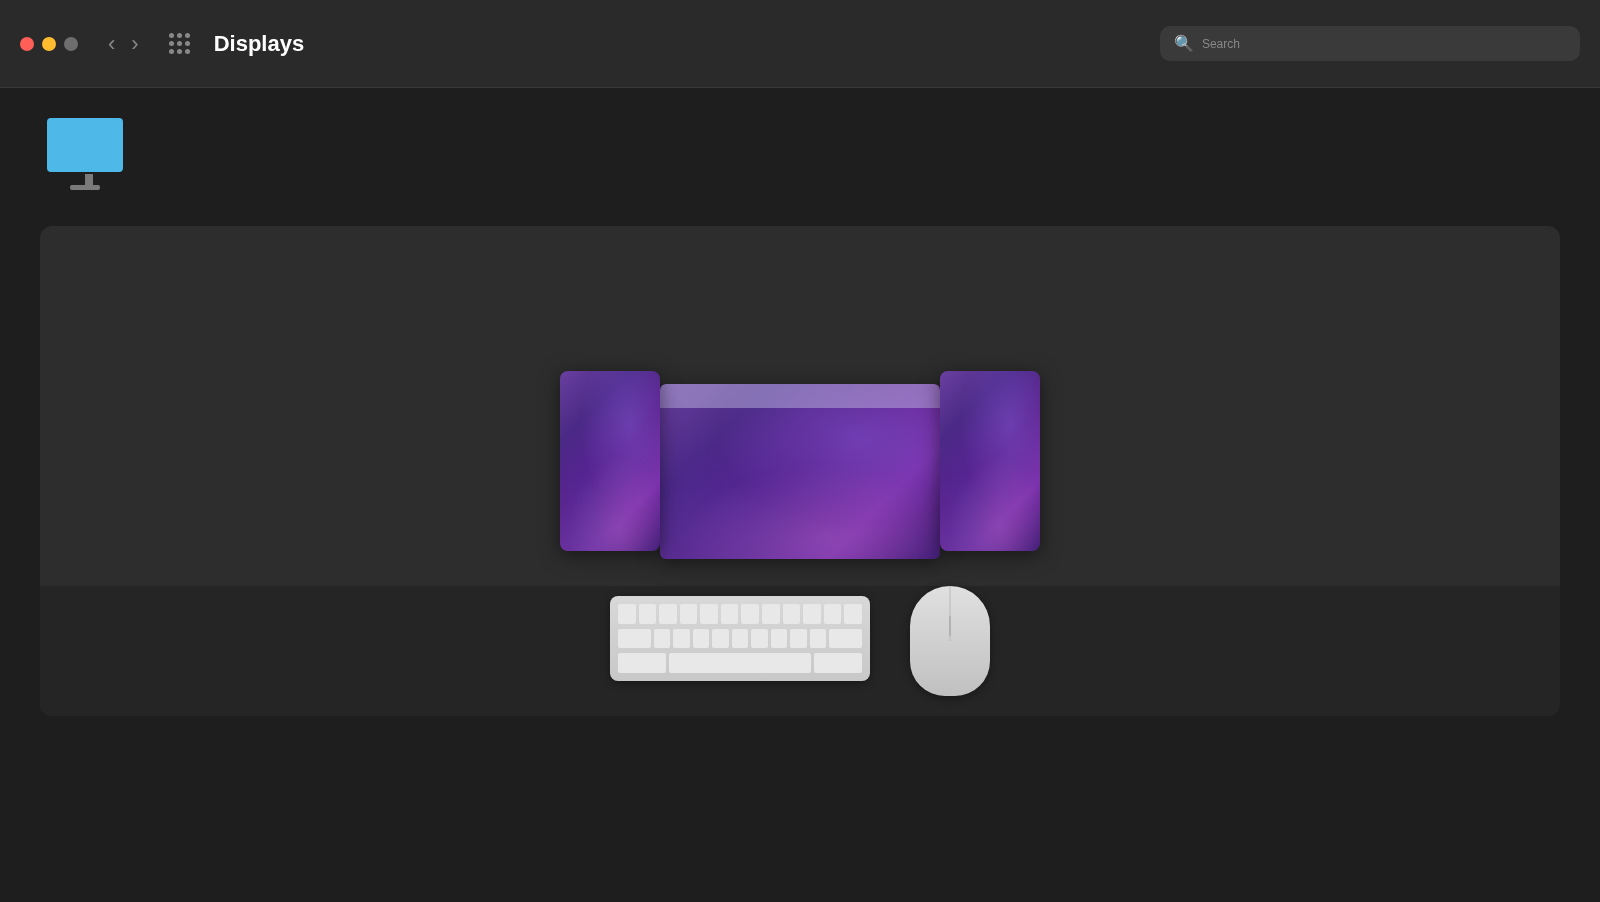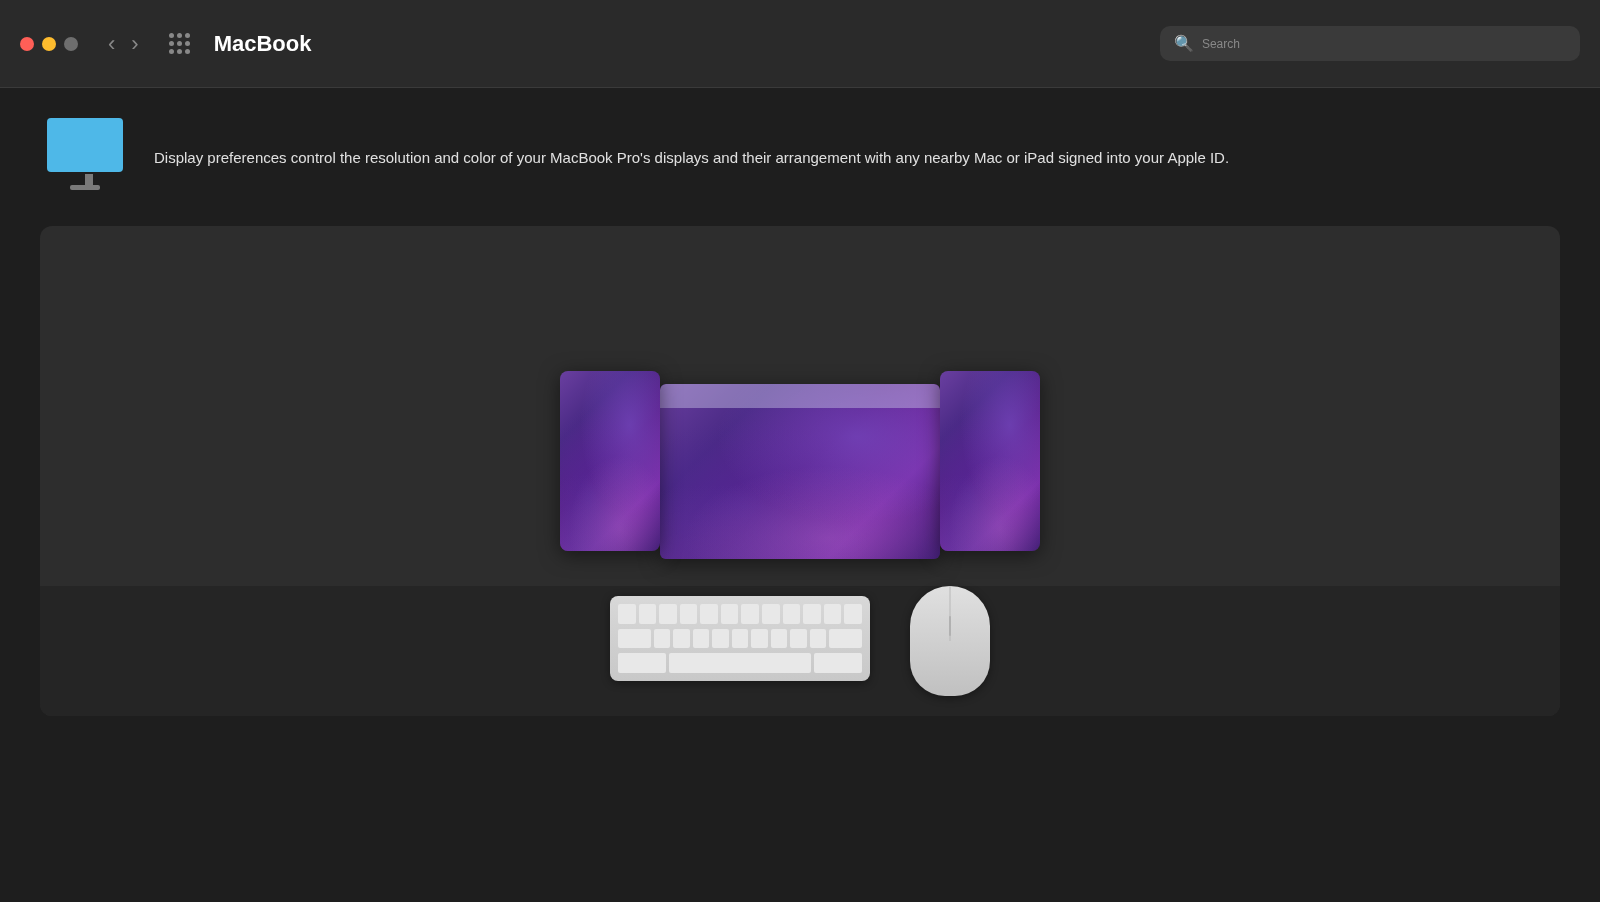--- a/index.html
+++ b/index.html
@@ -361,37 +361,36 @@
     <div class="grid-dot"></div>
     <div class="grid-dot"></div>
     <div class="grid-dot"></div>
     <div class="grid-dot"></div>
     <div class="grid-dot"></div>
     <div class="grid-dot"></div>
     <div class="grid-dot"></div>
     <div class="grid-dot"></div>
   </div>
 
-  <span class="titlebar-title">MacBook</span>
+  <span class="titlebar-title">Displays</span>
 
   <div class="search-bar">
     <span class="search-icon-wrap">🔍</span>
     <input class="search-input" type="text" placeholder="Search" style="">
   </div>
 </div>
 
 <div class="content">
 
   <div class="description-row">
     <div class="display-icon">
       <div class="monitor-screen"></div>
       <div class="monitor-stand-neck"></div>
       <div class="monitor-stand-base"></div>
     </div>
-    <p class="description-text">Display preferences control the resolution and color of your MacBook Pro's displays and their arrangement with any nearby Mac or iPad signed into your Apple ID.</p>
   </div>
 
   <div class="display-canvas">
 
     <div class="displays-viz">
 
       <div class="display-left">
         <div class="wallpaper-gradient"></div>
       </div>
 

